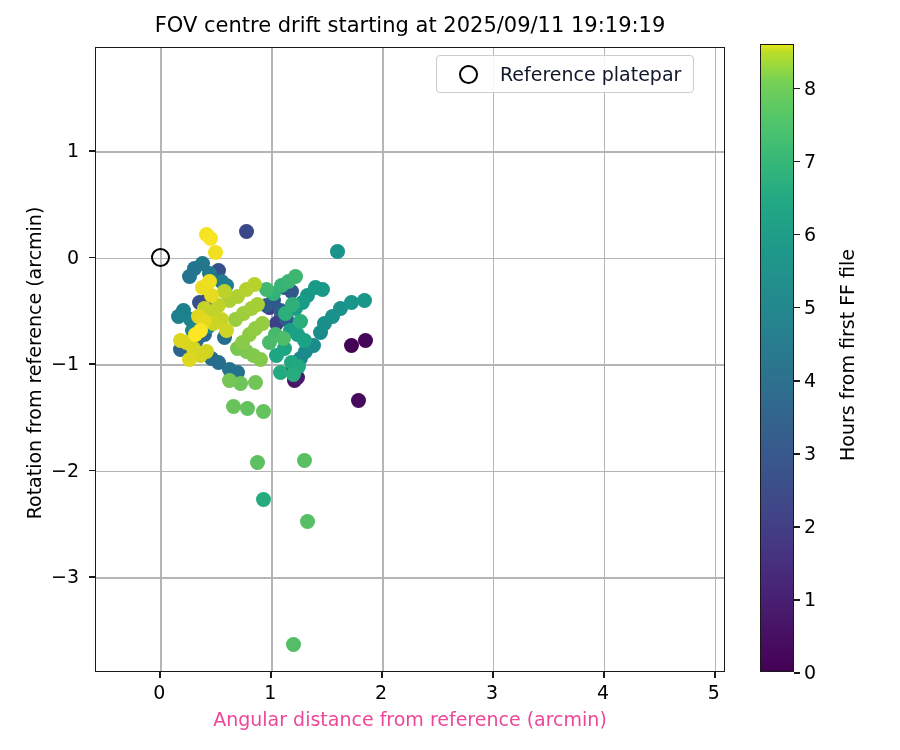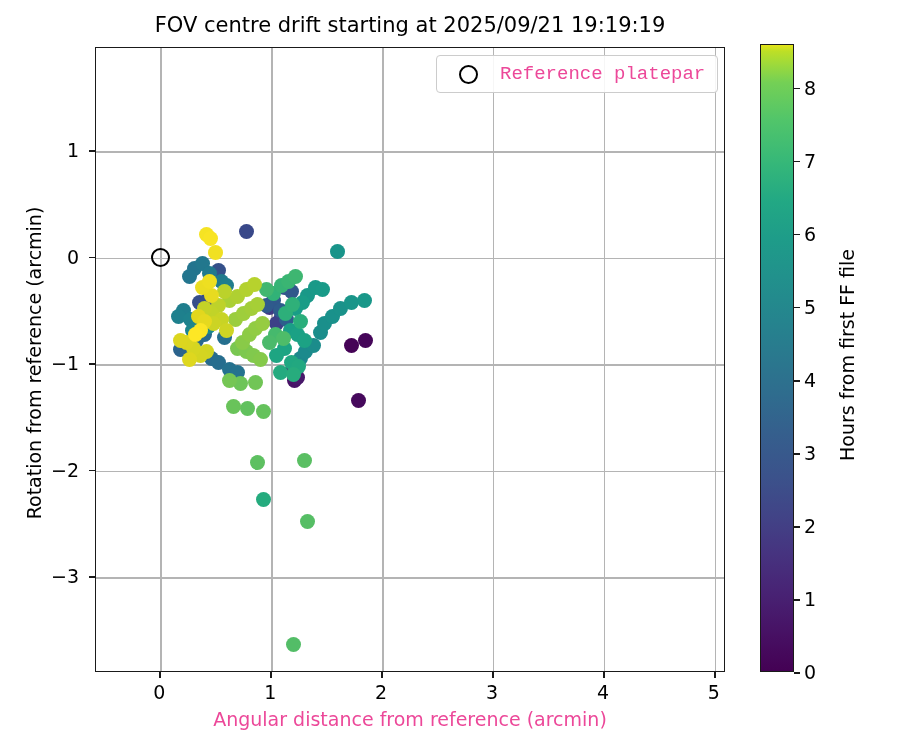--- a/index.html
+++ b/index.html
@@ -154,23 +154,22 @@
     height: 19px;
     border: 2.1px solid #000000;
     border-radius: 50%;
     box-sizing: border-box;
     margin-right: 22px;
     margin-left: 12px;
     flex: none;
   }
   #legend-label {
     font-size: 19px;
-    color: #ec4899;
-    white-space: nowrap;
-    font-family: Liberation Mono, monospace;
+    color: #0f172a;
+    white-space: nowrap;
   }
   
   #colorbar-wrap {
     position: absolute;
     left: 760px;
     top: 44px;
     width: 34px;
     height: 628px;
   }
   #colorbar-gradient {
@@ -229,21 +228,21 @@
     transform: rotate(-90deg);
     transform-origin: center center;
     white-space: nowrap;
   }
 </style>
 </head>
 <body>
 
 <div id="figure">
 
-  <div id="chart-title">FOV centre drift starting at 2025/09/21 19:19:19</div>
+  <div id="chart-title">FOV centre drift starting at 2025/09/11 19:19:19</div>
 
   <div id="plot-area">
     <div id="grid-layer">
         <div class="gridline-v" style="left: 64.331px;"></div>
         <div class="gridline-v" style="left: 175.246px;"></div>
         <div class="gridline-v" style="left: 286.162px;"></div>
         <div class="gridline-v" style="left: 397.077px;"></div>
         <div class="gridline-v" style="left: 507.993px;"></div>
         <div class="gridline-v" style="left: 618.908px;"></div>
         <div class="gridline-h" style="top: 103.279px;"></div>

